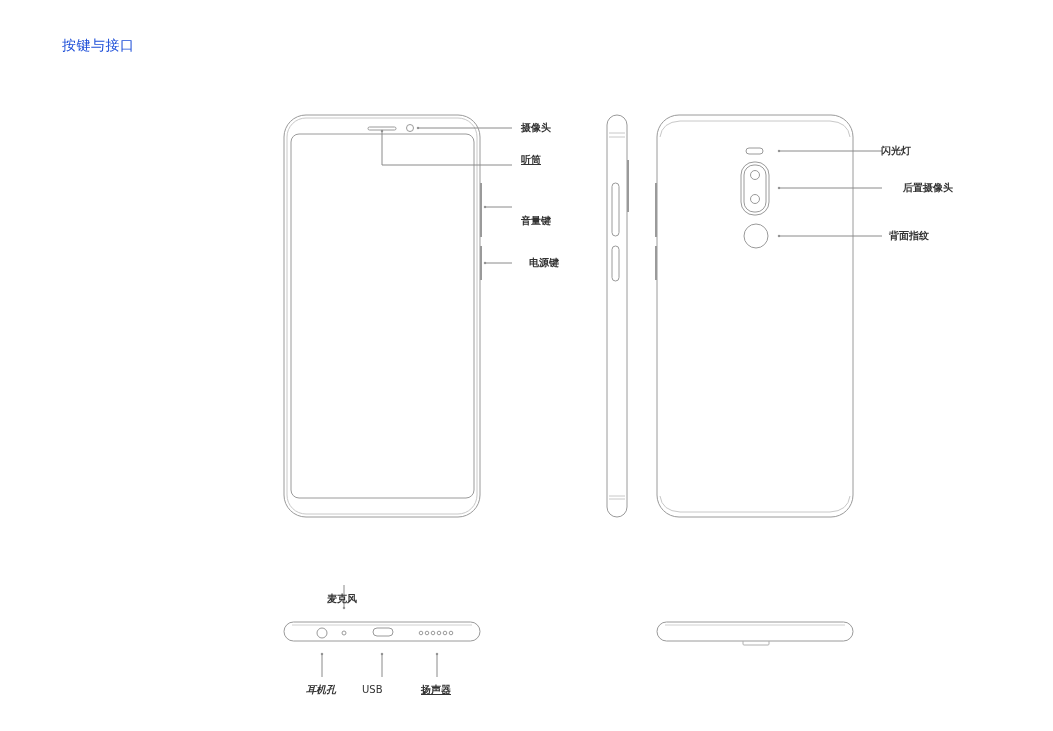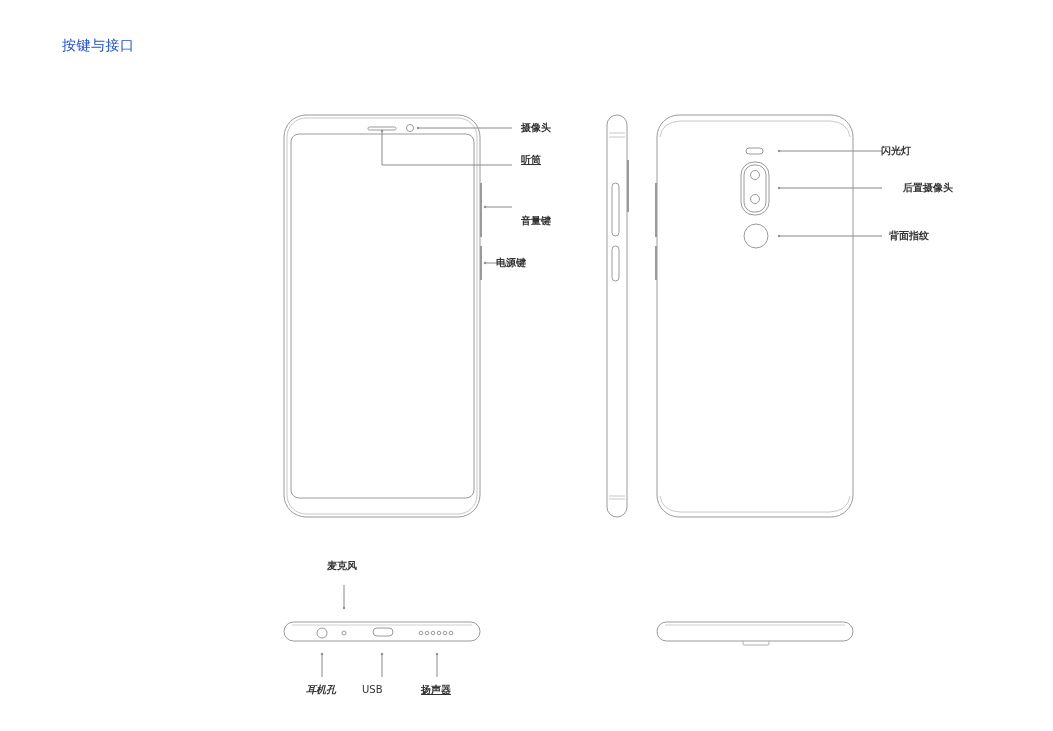--- a/index.html
+++ b/index.html
@@ -106,22 +106,22 @@
   <g>
     <rect x="657" y="622" width="196" height="19" rx="9.5"></rect>
     <line x1="665" y1="625" x2="845" y2="625" stroke="#d0d0d0"></line>
     <path d="M743,641 L743,644 Q743,645 744,645 L768,645 Q769,645 769,644 L769,641" stroke="#b0b0b0"></path>
   </g>
 </svg>
 
 <div class="lbl lbl-b" style="left:521px; top:122px;">摄像头</div>
 <div class="lbl lbl-b" style="left:521px; top:154px;text-decoration:underline;">听筒</div>
 <div class="lbl lbl-b" style="left:521px; top:215px;">音量键</div>
-<div class="lbl lbl-b" style="left:496px; top:257px;">电源键</div>
+<div class="lbl lbl-b" style="left:529px; top:257px;">电源键</div>
 
 <div class="lbl lbl-b" style="left:841px; top:145px;padding-left:40px;">闪光灯</div>
 <div class="lbl lbl-b" style="left:889px; top:182px;margin-left:14px;">后置摄像头</div>
 <div class="lbl lbl-b" style="left:889px; top:230px;text-align:right;">背面指纹</div>
 
-<div class="lbl lbl-b" style="left:327px; top:560px;">麦克风</div>
+<div class="lbl lbl-b" style="left:327px; top:593px;">麦克风</div>
 <div class="lbl lbl-b" style="left:306px; top:684px;font-style:italic;">耳机孔</div>
 <div class="lbl" style="left:362px; top:684px;">USB</div>
 <div class="lbl lbl-b" style="left:421px; top:684px;text-decoration:underline;">扬声器</div>
 
 </body></html>

